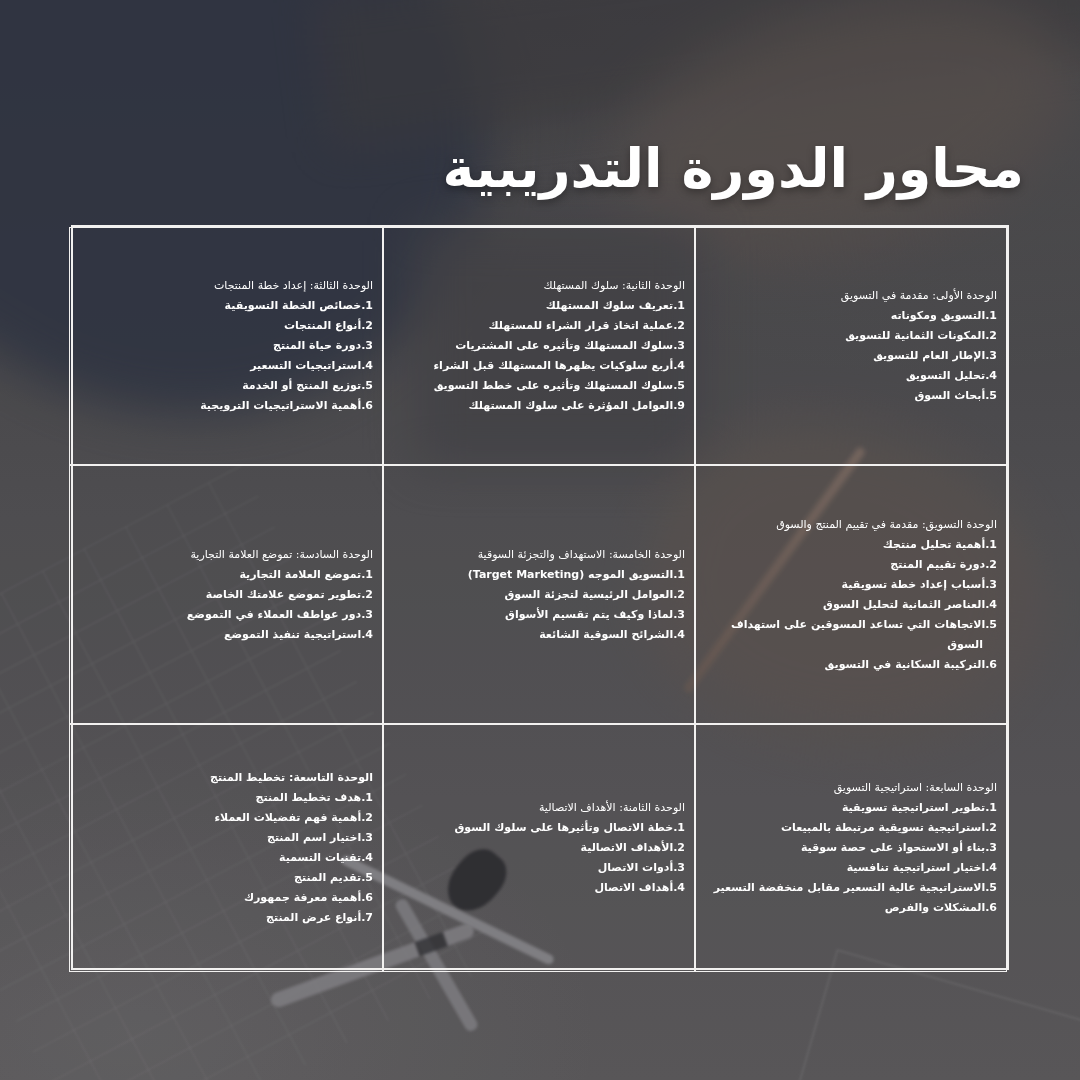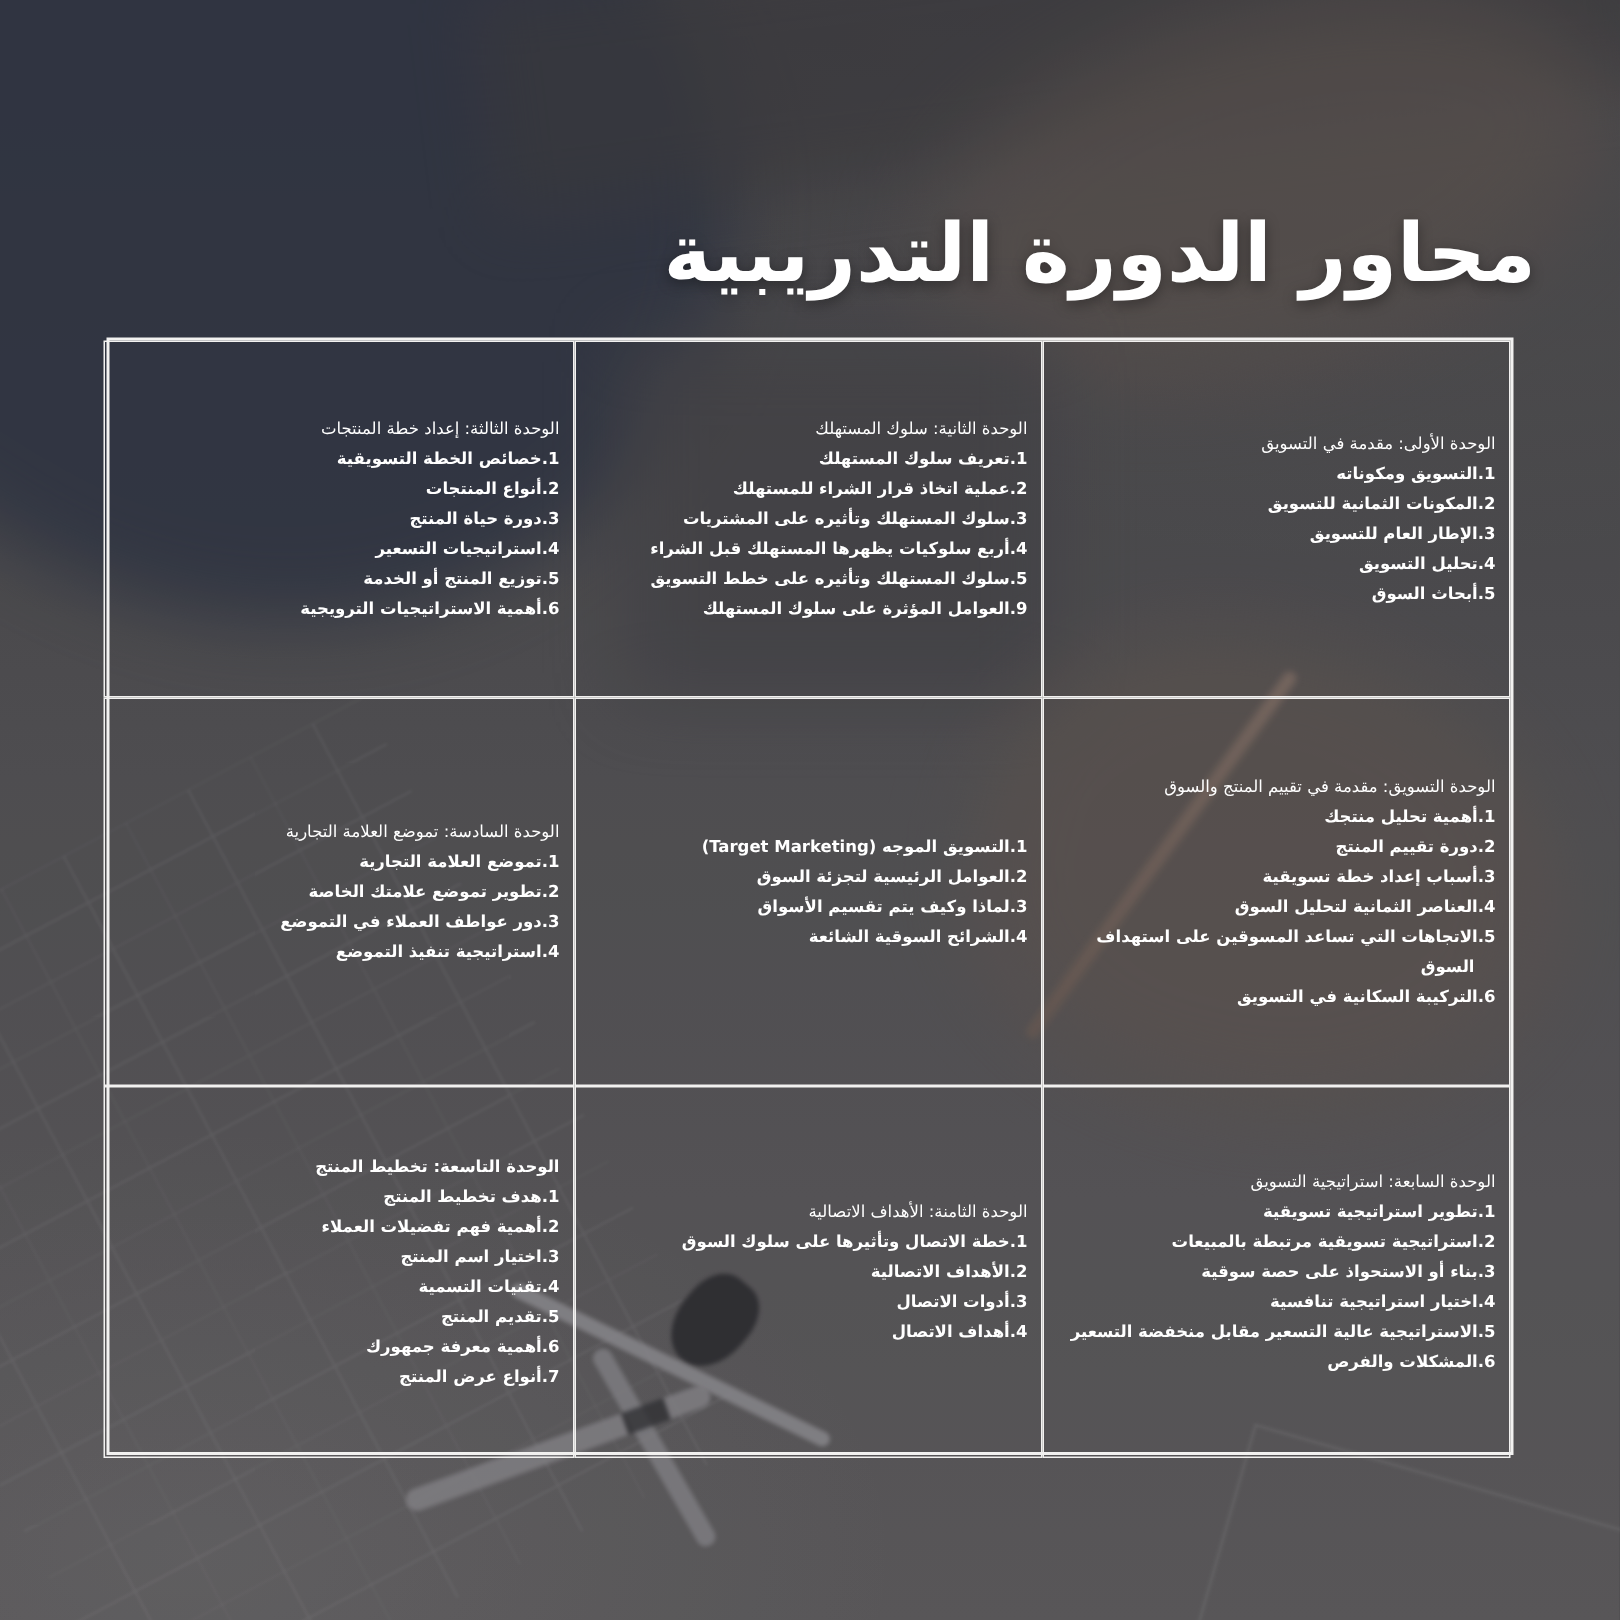--- a/index.html
+++ b/index.html
@@ -148,20 +148,21 @@
         <li>3.أسباب إعداد خطة تسويقية</li>
         <li>4.العناصر الثمانية لتحليل السوق</li>
         <li>5.الاتجاهات التي تساعد المسوقين على استهداف السوق</li>
         <li>6.التركيبة السكانية في التسويق</li>
       </ul>
     </div>
   </div>
 
   <div class="cell">
     <div class="cell-inner">
+      <p class="unit-title">الوحدة الخامسة: الاستهداف والتجزئة السوقية</p>
       <ul class="unit-list">
         <li>1.التسويق الموجه (Target Marketing)</li>
         <li>2.العوامل الرئيسية لتجزئة السوق</li>
         <li>3.لماذا وكيف يتم تقسيم الأسواق</li>
         <li>4.الشرائح السوقية الشائعة</li>
       </ul>
     </div>
   </div>
 
   <div class="cell">

